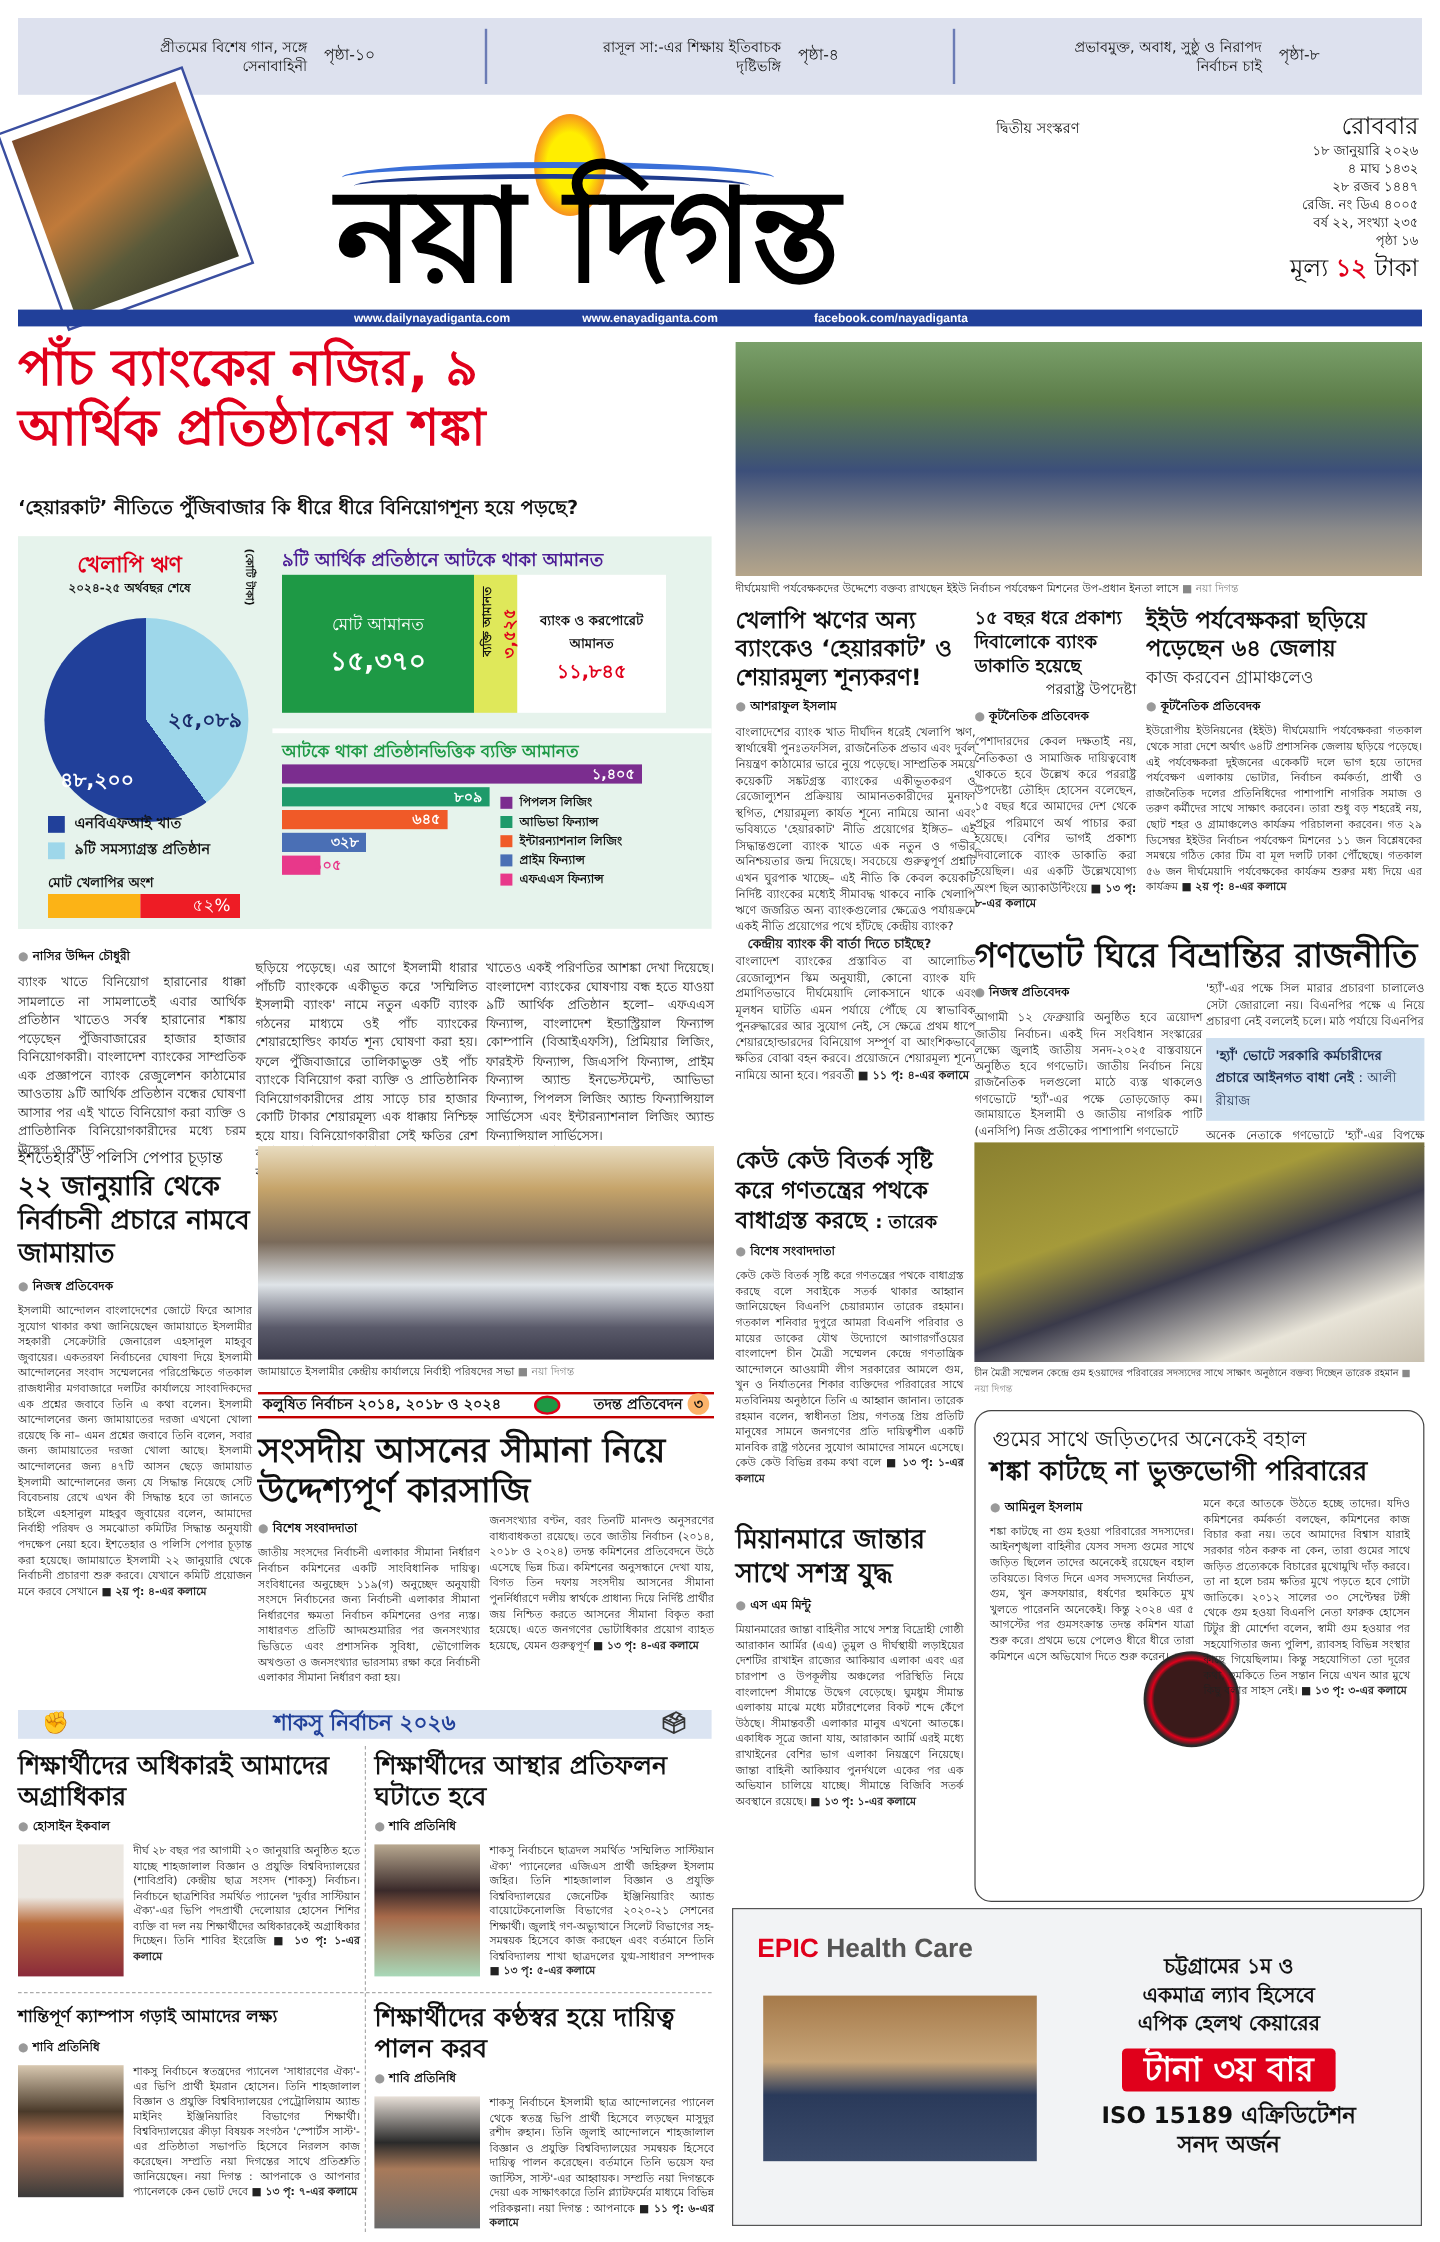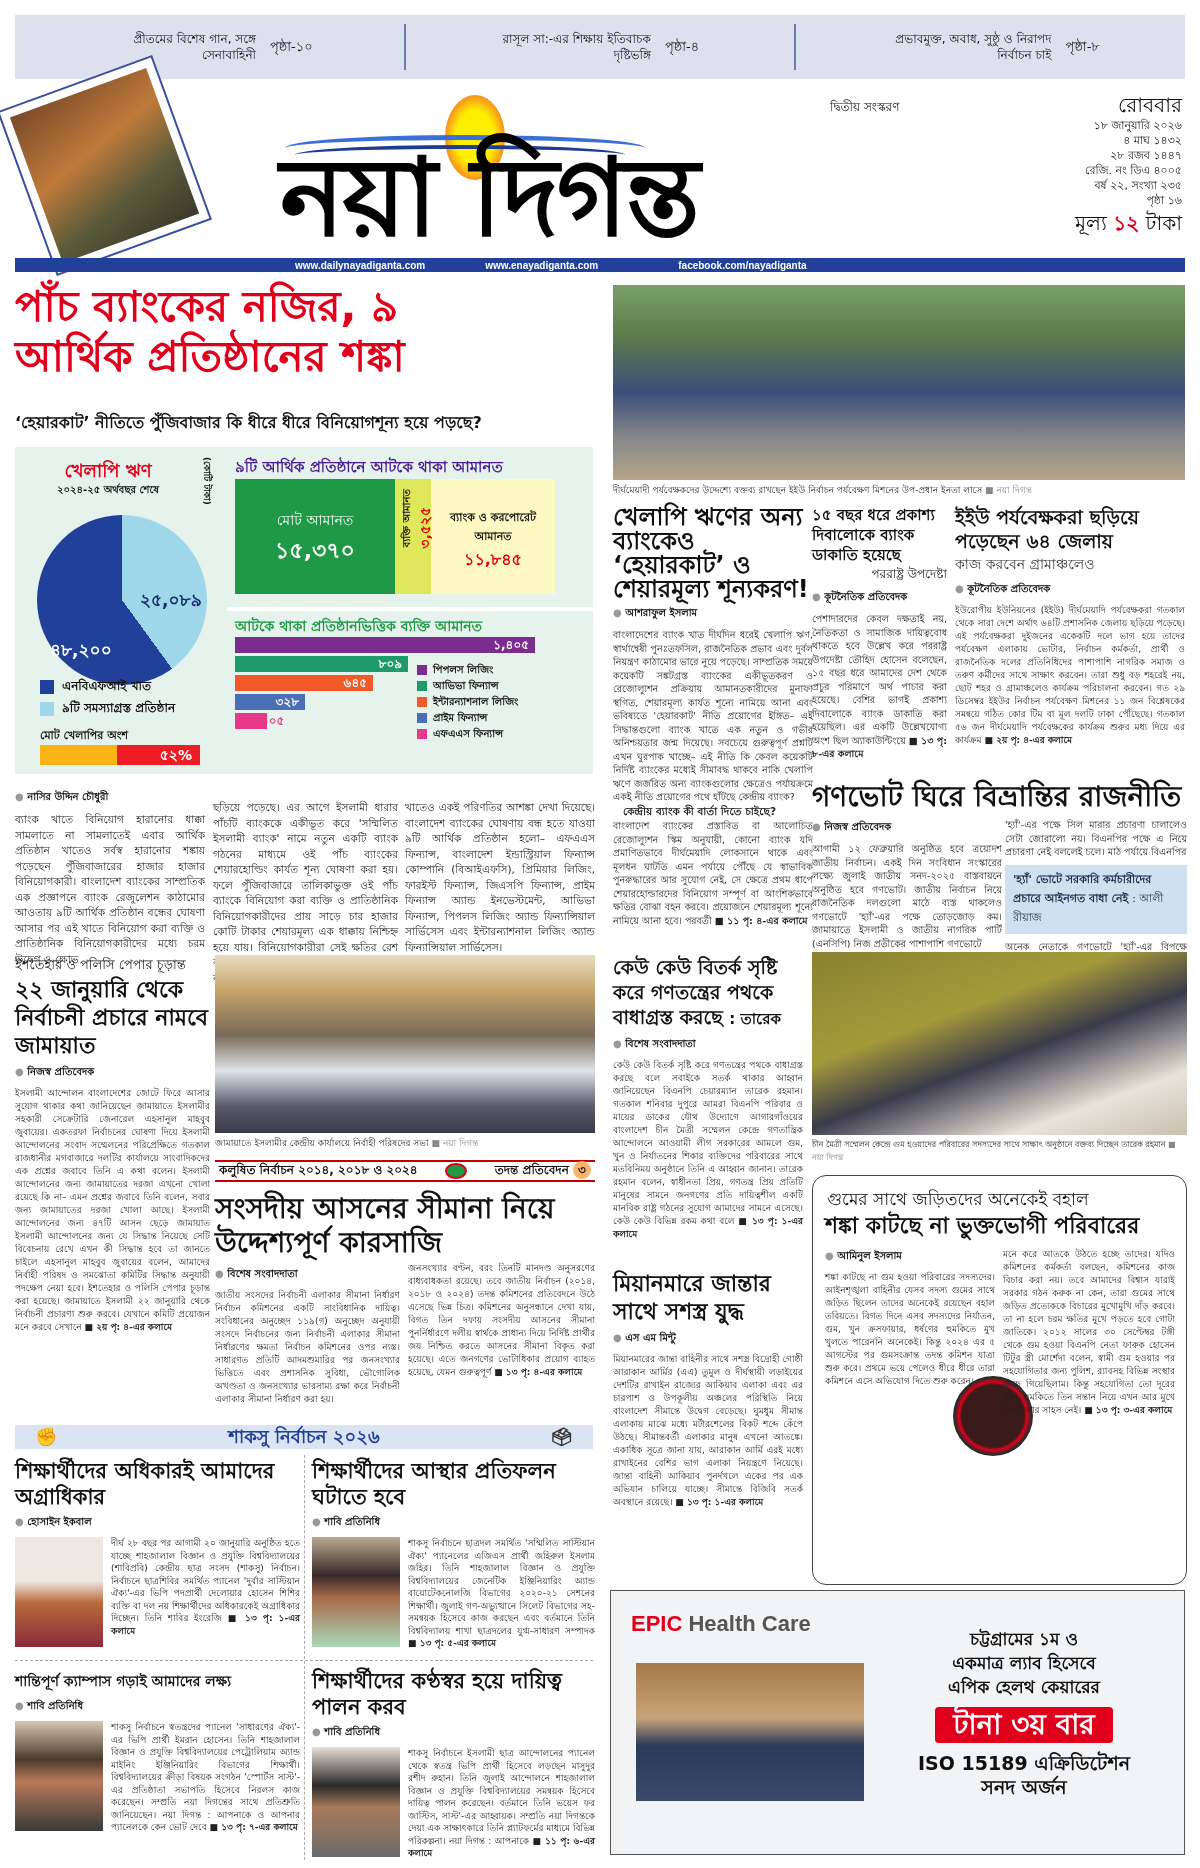--- a/index.html
+++ b/index.html
@@ -35,21 +35,21 @@
 .leg{position:absolute;left:25px;font-size:12px;font-weight:bold;display:flex;align-items:center;gap:8px}
 .leg .sw{width:14px;height:14px;display:inline-block}
 .right-panel{position:absolute;left:212px;top:0;width:366px;height:327px}
 .dep-title{position:absolute;left:8px;top:8px;color:#4c1d95;font-size:15px;font-weight:bold}
 .dep-box{position:absolute;left:8px;top:32px;width:320px;height:115px;display:flex}
 .dep-total{width:160px;background:#1e9945;color:#fff;text-align:center;padding-top:30px}
 .dep-total .l{font-size:14px}.dep-total .v{font-size:22px;font-weight:bold}
 .dep-indiv{width:36px;background:#dfe85a;position:relative}
 .dep-indiv span{position:absolute;left:4px;top:10px;writing-mode:vertical-rl;transform:rotate(180deg);font-size:10px;font-weight:bold}
 .dep-indiv b{position:absolute;left:18px;top:28px;writing-mode:vertical-rl;transform:rotate(180deg);color:#e0001b;font-size:14px}
-.dep-corp{flex:1;background:#fef9c3;text-align:center;padding-top:30px;font-size:11px;font-weight:bold}
+.dep-corp{flex:1;background:#ffffff;text-align:center;padding-top:30px;font-size:11px;font-weight:bold}
 .dep-corp .v{color:#e0001b;font-size:16px}
 .inst-title{position:absolute;left:8px;top:168px;color:#1e9945;font-size:14px;font-weight:bold}
 .bars{position:absolute;left:8px;top:190px;width:320px}
 .bar{height:16px;margin-bottom:3px;color:#fff;font-size:12px;font-weight:bold;text-align:right;padding-right:6px;line-height:16px}
 .bar-legend{position:absolute;left:190px;top:215px;font-size:10px;font-weight:bold;line-height:16px}
 .bar-legend .sw{display:inline-block;width:10px;height:10px;margin-right:6px;vertical-align:middle}
 .main-photo{left:613px;top:285px;width:572px;height:195px;background:linear-gradient(180deg,#7aa06a 0%,#5d7d4a 25%,#3c4f7a 55%,#8a8a8a 80%,#b5a58a 100%)}
 .caption{font-size:9px;color:#222}
 .caption .src{color:#888}
 .col{font-size:10.5px;line-height:15.5px;text-align:justify;color:#222}
@@ -140,21 +140,21 @@
         <span class="sw" style="background:#21409a"></span>
         <span>এনবিএফআই খাত</span>
       </div>
     <div class="leg" style="top:252px">
         <span class="sw" style="background:#9ed7ea"></span>
         <span>৯টি সমস্যাগ্রস্ত প্রতিষ্ঠান</span>
       </div>
     <div class="leg" style="top:280px;font-size:11px">মোট খেলাপির অংশ</div>
     <div style="position:absolute;left:25px;top:298px;width:160px;height:20px;display:flex">
       <div style="width:48%;background:#fcb316"></div>
-      <div style="width:52%;background:#ee1c25;color:#fff;font-weight:bold;text-align:right;padding-right:8px;font-size:14px;line-height:20px">৫২%</div>
+      <div style="width:52%;background:#ee1c25;color:#fff;font-weight:normal;text-align:right;padding-right:8px;font-size:14px;line-height:20px">৫২%</div>
     </div>
   </div>
   <div class="right-panel">
     <div class="dep-title">৯টি আর্থিক প্রতিষ্ঠানে আটকে থাকা আমানত</div>
     <div class="dep-box">
       <div class="dep-total">
         <div class="l">মোট আমানত</div>
         <div class="v">১৫,৩৭০</div>
       </div>
       <div class="dep-indiv">
@@ -194,21 +194,21 @@
   <div class="col">খাতেও একই পরিণতির আশঙ্কা দেখা দিয়েছে। বাংলাদেশ ব্যাংকের ঘোষণায় বন্ধ হতে যাওয়া ৯টি আর্থিক প্রতিষ্ঠান হলো– এফএএস ফিন্যান্স, বাংলাদেশ ইন্ডাস্ট্রিয়াল ফিন্যান্স কোম্পানি (বিআইএফসি), প্রিমিয়ার লিজিং, ফারইস্ট ফিন্যান্স, জিএসপি ফিন্যান্স, প্রাইম ফিন্যান্স অ্যান্ড ইনভেস্টমেন্ট, আভিভা ফিন্যান্স, পিপলস লিজিং অ্যান্ড ফিন্যান্সিয়াল সার্ভিসেস এবং ইন্টারন্যাশনাল লিজিং অ্যান্ড ফিন্যান্সিয়াল সার্ভিসেস।</div>
   <div class="col"><span>এই ৯টি প্রতিষ্ঠানের</span> <span class="cont">■ ২য় পৃ: ৪-এর কলামে</span></div>
 </div>
 
 <div class="abs main-photo"></div>
 <div class="abs caption" style="left:613px;top:483px;width:572px">
   <span>দীর্ঘমেয়াদী পর্যবেক্ষকদের উদ্দেশ্যে বক্তব্য রাখছেন ইইউ নির্বাচন পর্যবেক্ষণ মিশনের উপ-প্রধান ইনতা লাসে</span> <span class="src">■ নয়া দিগন্ত</span>
 </div>
 
 <div class="abs" style="left:613px;top:505px;width:200px">
-  <div class="hd" style="font-size:24px;line-height:24px">খেলাপি ঋণের অন্য ব্যাংকেও ‘হেয়ারকাট’ ও শেয়ারমূল্য শূন্যকরণ!</div>
+  <div class="hd" style="font-size:19px;line-height:24px">খেলাপি ঋণের অন্য ব্যাংকেও ‘হেয়ারকাট’ ও শেয়ারমূল্য শূন্যকরণ!</div>
   <div class="byline">আশরাফুল ইসলাম</div>
   <div class="col" style="font-size:9.5px;line-height:13.5px">বাংলাদেশের ব্যাংক খাত দীর্ঘদিন ধরেই খেলাপি ঋণ, স্বার্থান্বেষী পুনঃতফসিল, রাজনৈতিক প্রভাব এবং দুর্বল নিয়ন্ত্রণ কাঠামোর ভারে নুয়ে পড়েছে। সাম্প্রতিক সময়ে কয়েকটি সঙ্কটগ্রস্ত ব্যাংকের একীভূতকরণ ও রেজোল্যুশন প্রক্রিয়ায় আমানতকারীদের মুনাফা স্থগিত, শেয়ারমূল্য কার্যত শূন্যে নামিয়ে আনা এবং ভবিষ্যতে 'হেয়ারকাট' নীতি প্রয়োগের ইঙ্গিত– এই সিদ্ধান্তগুলো ব্যাংক খাতে এক নতুন ও গভীর অনিশ্চয়তার জন্ম দিয়েছে। সবচেয়ে গুরুত্বপূর্ণ প্রশ্নটি এখন ঘুরপাক খাচ্ছে– এই নীতি কি কেবল কয়েকটি নির্দিষ্ট ব্যাংকের মধ্যেই সীমাবদ্ধ থাকবে নাকি খেলাপি ঋণে জর্জরিত অন্য ব্যাংকগুলোর ক্ষেত্রেও পর্যায়ক্রমে একই নীতি প্রয়োগের পথে হাঁটছে কেন্দ্রীয় ব্যাংক?</div>
   <div class="col" style="font-weight:bold;padding-left:10px">কেন্দ্রীয় ব্যাংক কী বার্তা দিতে চাইছে?</div>
   <div class="col" style="font-size:9.5px;line-height:13.5px"><span>বাংলাদেশ ব্যাংকের প্রস্তাবিত বা আলোচিত রেজোল্যুশন স্কিম অনুযায়ী, কোনো ব্যাংক যদি প্রমাণিতভাবে দীর্ঘমেয়াদি লোকসানে থাকে এবং মূলধন ঘাটতি এমন পর্যায়ে পৌঁছে যে স্বাভাবিক পুনরুদ্ধারের আর সুযোগ নেই, সে ক্ষেত্রে প্রথম ধাপে শেয়ারহোল্ডারদের বিনিয়োগ সম্পূর্ণ বা আংশিকভাবে ক্ষতির বোঝা বহন করবে। প্রয়োজনে শেয়ারমূল্য শূন্যে নামিয়ে আনা হবে। পরবর্তী</span> <span class="cont">■ ১১ পৃ: ৪-এর কলামে</span></div>
 </div>
 
 <div class="abs" style="left:812px;top:505px;width:135px">
   <div class="hd" style="font-size:15px;line-height:20px">১৫ বছর ধরে প্রকাশ্য দিবালোকে ব্যাংক ডাকাতি হয়েছে</div>
   <div style="text-align:right;font-size:12px">পররাষ্ট্র উপদেষ্টা</div>
   <div class="byline">কূটনৈতিক প্রতিবেদক</div>

